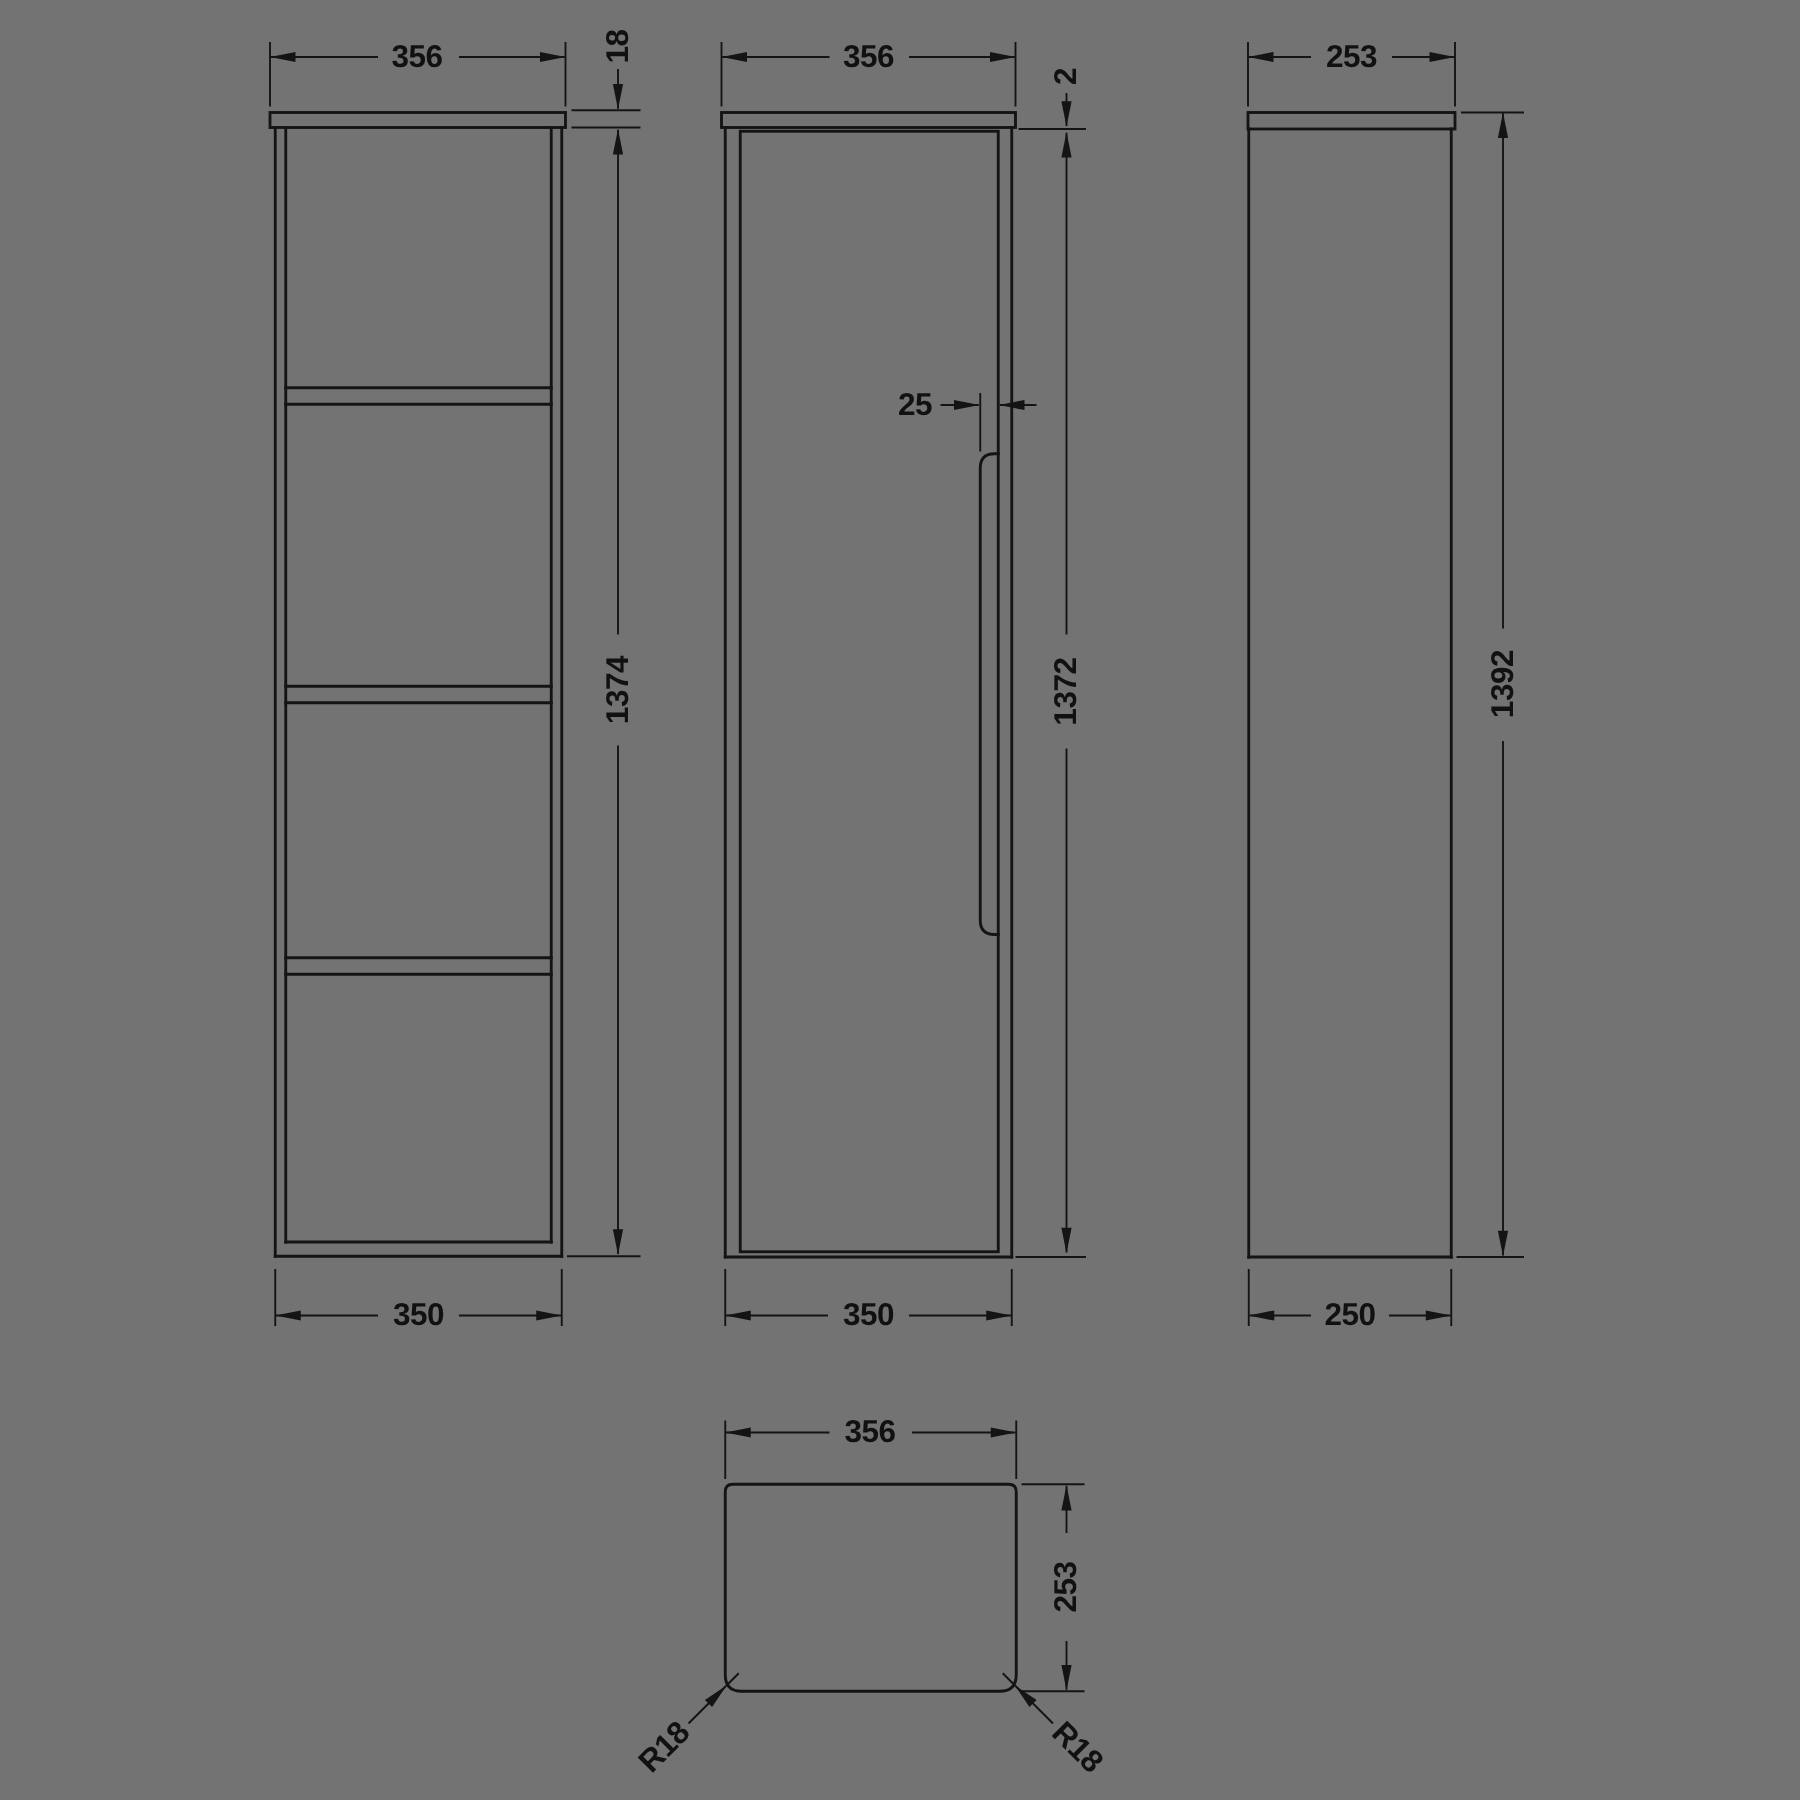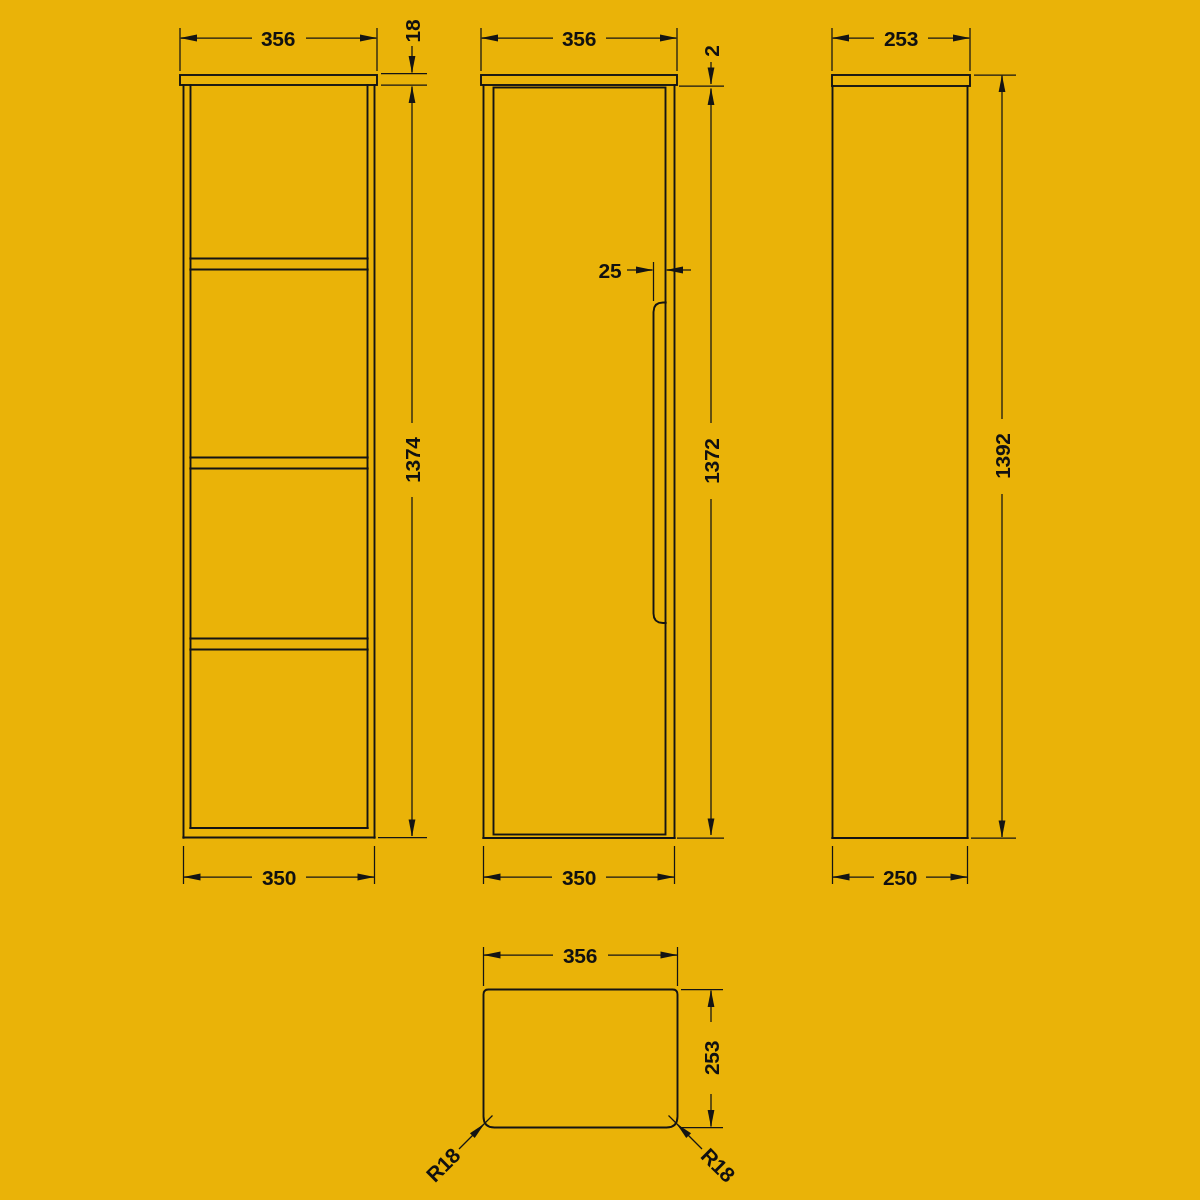--- a/index.html
+++ b/index.html
@@ -4,21 +4,21 @@
 <style>
   html, body {
     margin: 0;
     padding: 0;
     background: #ffffff;
   }
   .canvas {
     position: relative;
     width: 1200px;
     height: 1200px;
-    background: #eab308;
+    background: #737373;
     font-family: "Liberation Sans", sans-serif;
   }
   svg { display: block; }
   .geo {
     stroke: #141414;
     stroke-width: 1.9;
     fill: none;
     stroke-linecap: square;
   }
   .dim {

